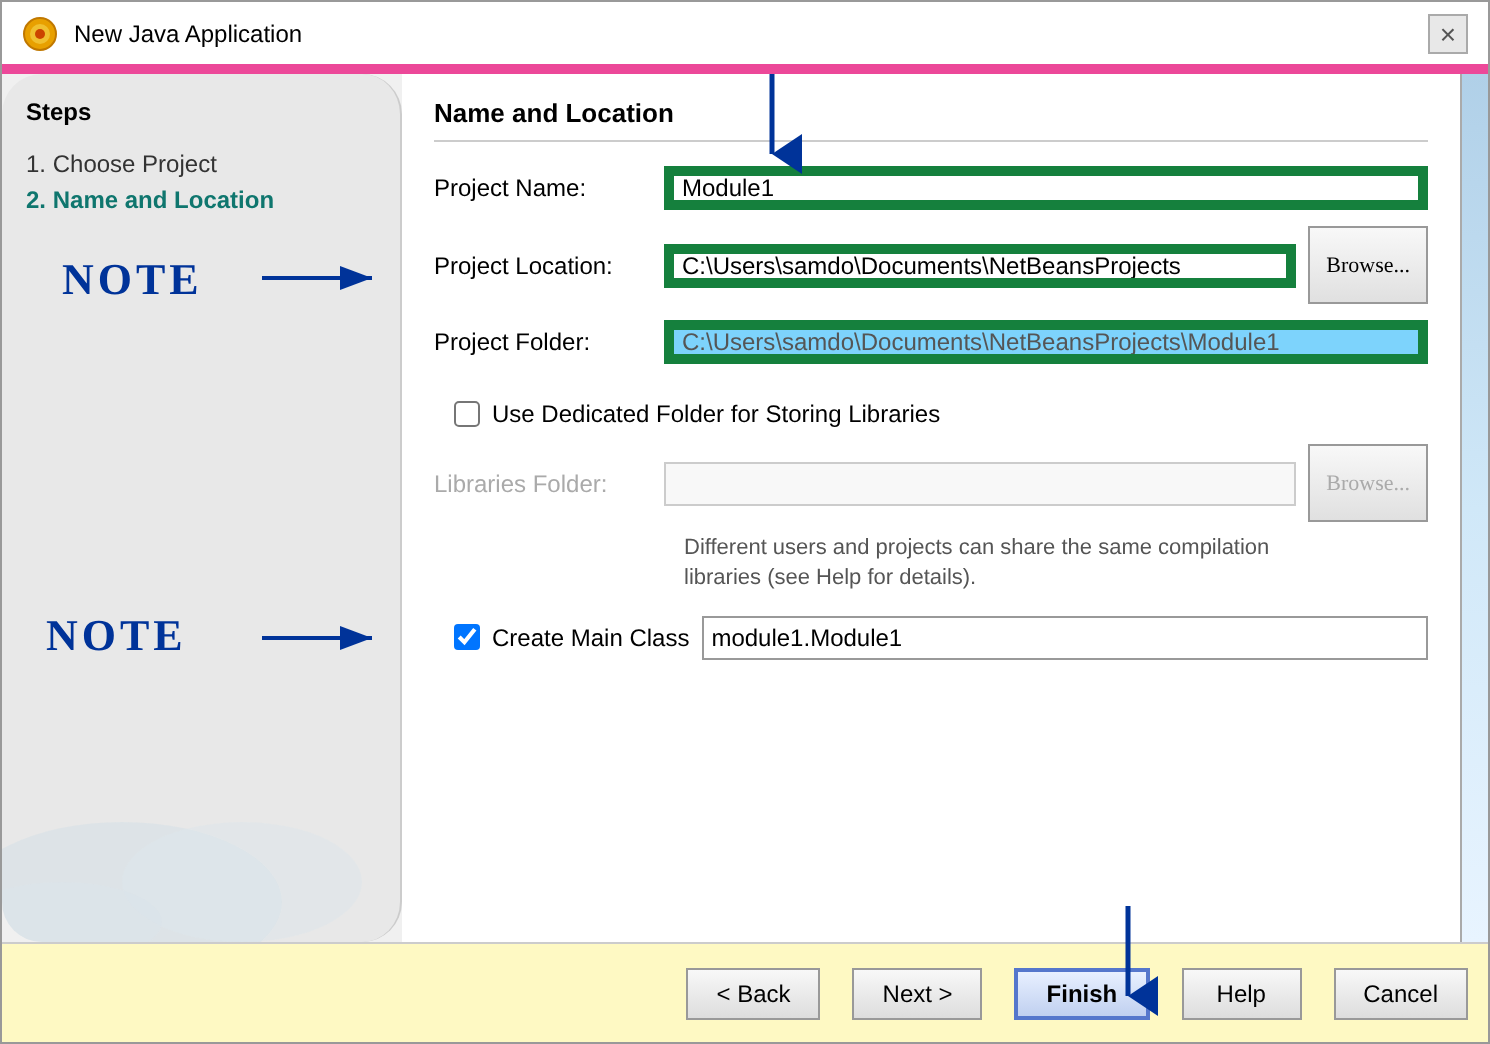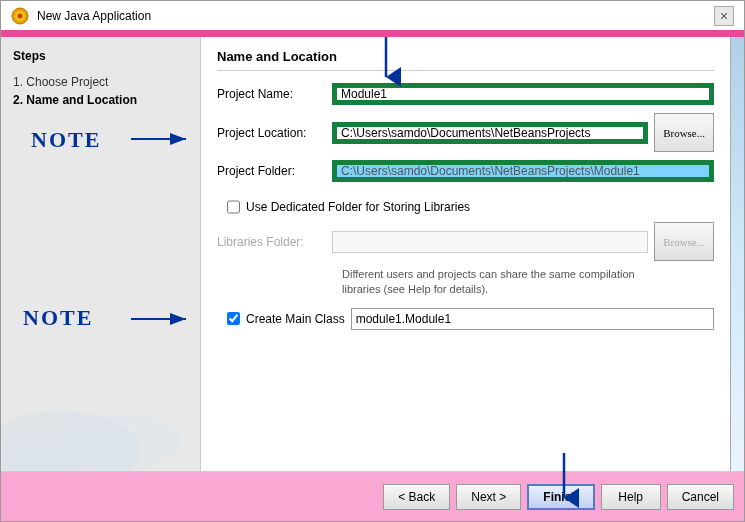--- a/index.html
+++ b/index.html
@@ -22,21 +22,21 @@
       border: 1px solid #999;
       box-shadow: 3px 3px 10px rgba(0,0,0,0.4);
       display: flex;
       flex-direction: column;
       position: relative;
     }
 
     
     .title-bar {
       background: #fff;
-      border-bottom: 7px solid #ec4899;
+      border-bottom: 5px solid #ec4899;
       display: flex;
       align-items: center;
       padding: 6px 10px;
       height: 36px;
     }
     .title-bar-icon {
       width: 18px;
       height: 18px;
       margin-right: 8px;
       flex-shrink: 0;
@@ -68,38 +68,39 @@
     }
 
     
     .sidebar {
       width: 200px;
       background: #e8e8e8;
       border-right: 1px solid #ccc;
       padding: 12px;
       position: relative;
       overflow: hidden;
+      border-radius: 20px;
     }
     .sidebar-title {
       font-weight: bold;
       font-size: 12px;
       color: #000;
       margin-bottom: 10px;
     }
     .sidebar-steps {
       list-style: none;
     }
     .sidebar-step {
       font-size: 12px;
       color: #333;
       padding: 2px 0;
     }
     .sidebar-step.active {
       font-weight: bold;
-      color: #000000;
+      color: #0f766e;
     }
     .sidebar-step.active span {
       font-weight: bold;
     }
 
     
     .sidebar-bg {
       position: absolute;
       bottom: 0;
       left: 0;
@@ -259,27 +260,27 @@
       font-size: 12px;
       background: #fff;
     }
 
     
     .flex-spacer { flex: 1; }
 
     
     .bottom-area {
       height: 50px;
-      background: #f9a8d4;
+      background: #fef9c3;
       border-top: 1px solid #ccc;
       display: flex;
       align-items: center;
       justify-content: flex-end;
       padding: 0 10px;
-      gap: 6px;
+      gap: 16px;
     }
 
     .btn {
       padding: 4px 14px;
       height: 26px;
       font-size: 12px;
       border: 1px solid #999;
       background: linear-gradient(to bottom, #f8f8f8, #ddd);
       cursor: pointer;
       min-width: 60px;

